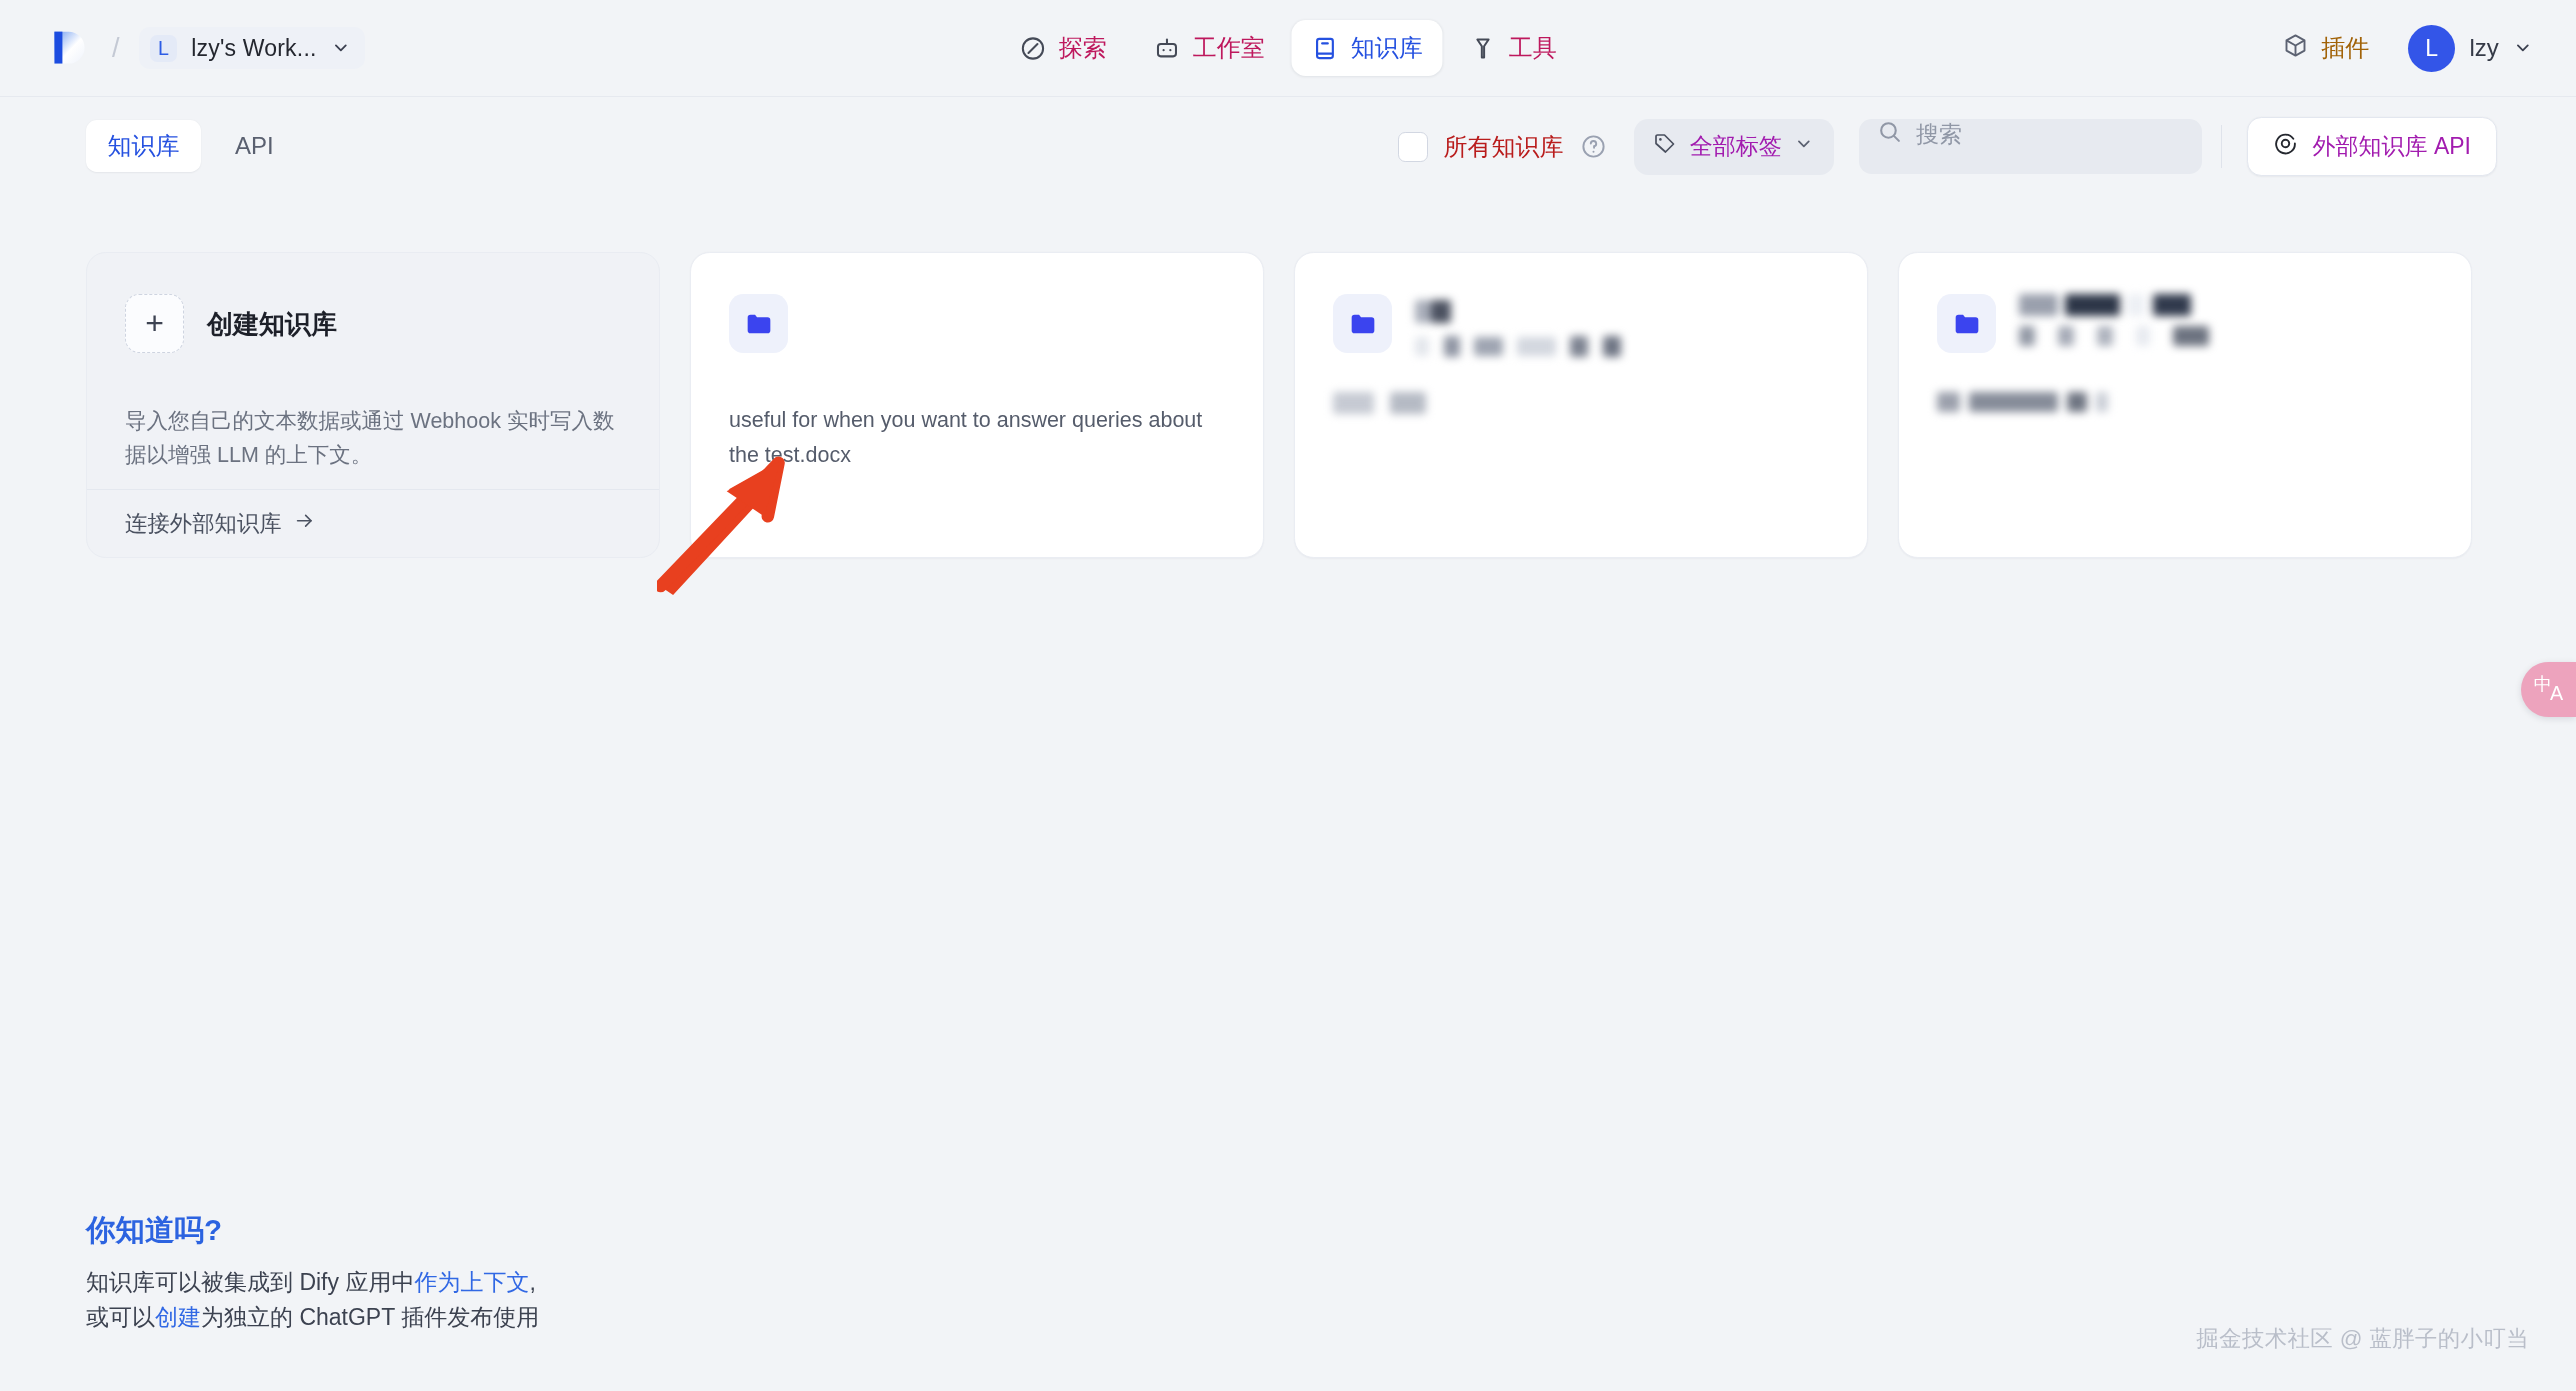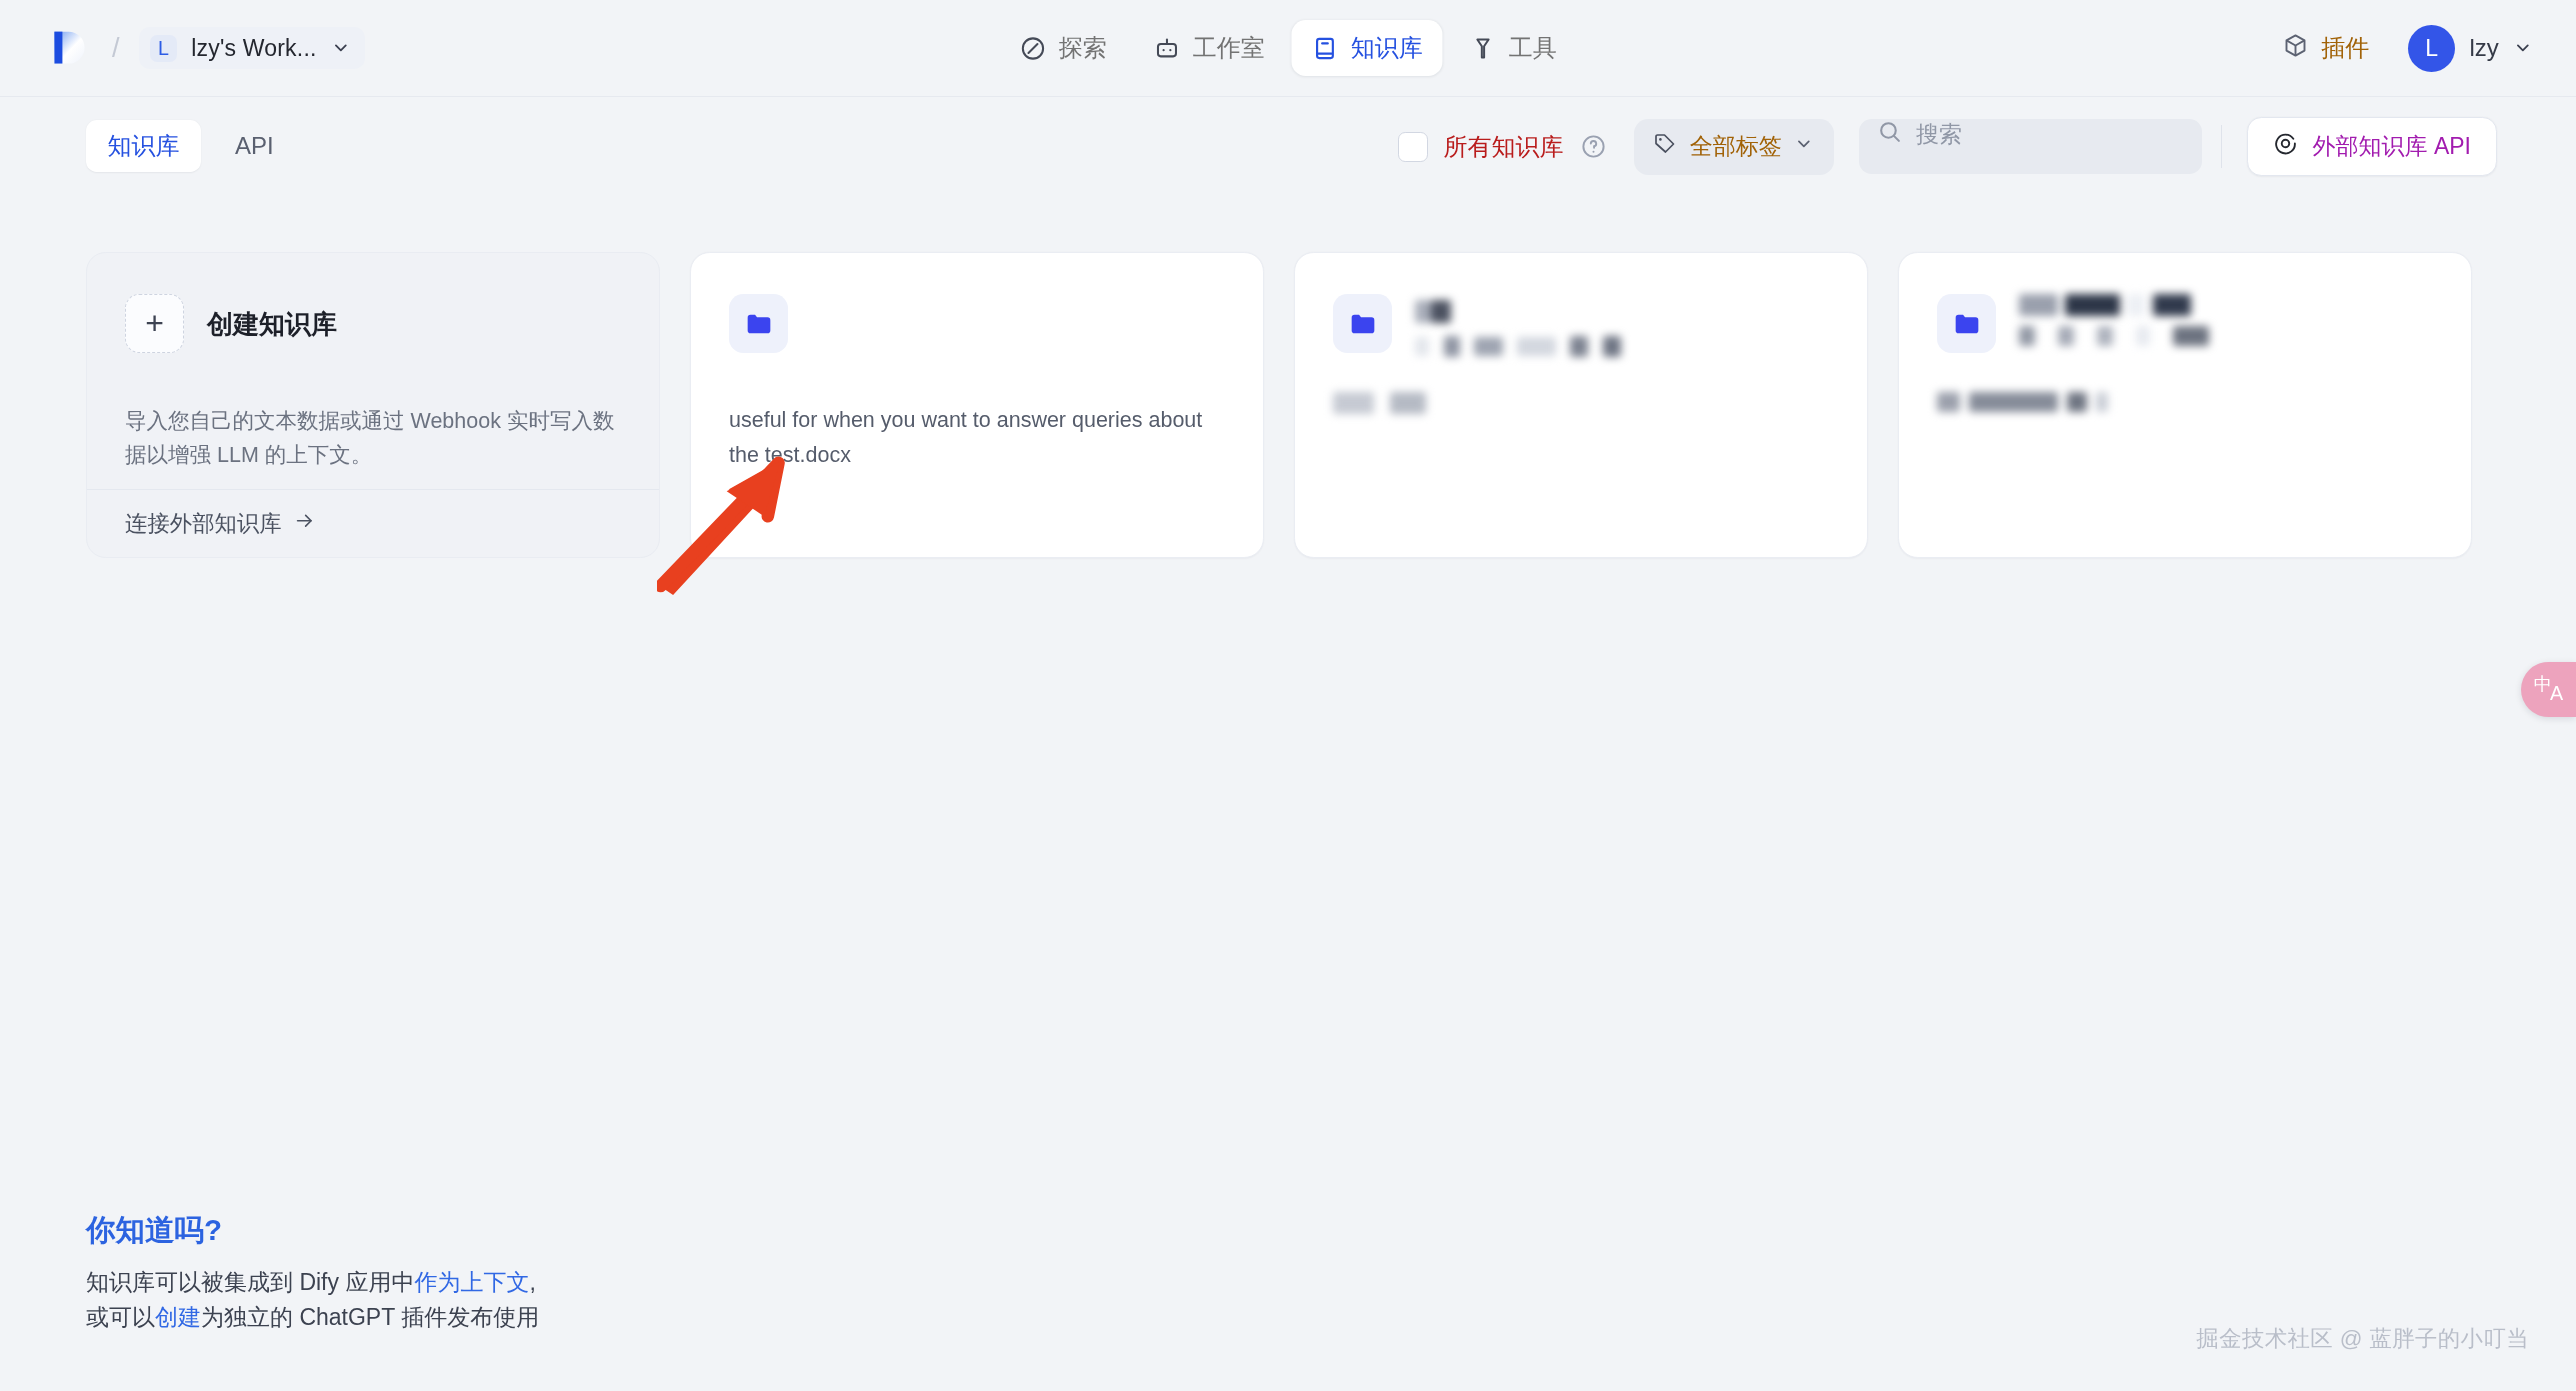--- a/index.html
+++ b/index.html
@@ -34,21 +34,21 @@
   .ws-name { font-size: 23px; color: #24272f; letter-spacing: 0.2px; }
   .chev { width: 19.7px; height: 19.7px; color: #3b4050; }
 
   .hdr-nav {
     position: absolute; left: 50%; transform: translateX(-50%);
     display: flex; align-items: center; gap: 7.2px;
   }
   .nav-item {
     display: flex; align-items: center; gap: 12.5px;
     padding: 11.6px 19.7px; border-radius: 14.3px;
-    font-size: 24px; color: #737373; white-space: nowrap;
+    font-size: 24px; color: #be185d; white-space: nowrap;
   }
   .nav-item .nico { width: 27px; height: 27px; display:flex; align-items:center; justify-content:center; }
   .nav-item.active { background: #ffffff; color: #2551e0; box-shadow: 0 0.9px 2.7px rgba(16,24,40,.08); }
 
   .hdr-right {
     position: absolute; right: 36px; display: flex; align-items: center; gap: 30px;
   }
   .plugin-btn { display: flex; align-items: center; gap: 12.5px; font-size: 24px; color: #a16207; padding: 7.2px 9px; }
   .user-chip { display: flex; align-items: center; gap: 14.3px; padding-right: 7.2px; }
   .user-avatar {
@@ -64,21 +64,21 @@
   .tab.active { background: #ffffff; color: #2551e0; font-weight: 400; box-shadow: 0 0.9px 1.8px rgba(16,24,40,.06); }
 
   .filters { position: absolute; right: 79px; top: 19.7px; display: flex; align-items: center; gap: 0; }
   .chk-group { display: flex; align-items: center; gap: 16px; margin-right: 27px; }
   .chkbox { width: 30px; height: 30px; border-radius: 7.2px; border: 1.8px solid #d2d7e2; background: #fff; }
   .chk-label { font-size: 24px; color: #b91c1c; }
   .help-ico { width: 27px; height: 27px; color: #9aa1b1; }
   .tag-btn {
     display: flex; align-items: center; gap: 12.5px;
     background: #e7eaf0; border-radius: 14.3px; padding: 12.5px 19.7px;
-    font-size: 23px; color: #a16207; margin-right: 25px;
+    font-size: 23px; color: #a21caf; margin-right: 25px;
   }
   .search-box {
     display: flex; align-items: flex-start; gap: 14.3px;
     background: #e7eaf0; border-radius: 12.5px; width: 343px; height: 55px; padding: 0 18px;
   }
   .search-box .ph { font-size: 23px; color: #9097a6; }
   .ext-divider { width:0.9px; height: 43px; background:#dfe3eb; margin: 0 25px 0 19.7px; }
   .ext-btn {
     display: flex; align-items: flex-end; gap: 14.3px;
     background: #ffffff; border: 0.9px solid #e3e7ef; border-radius: 14.3px;

